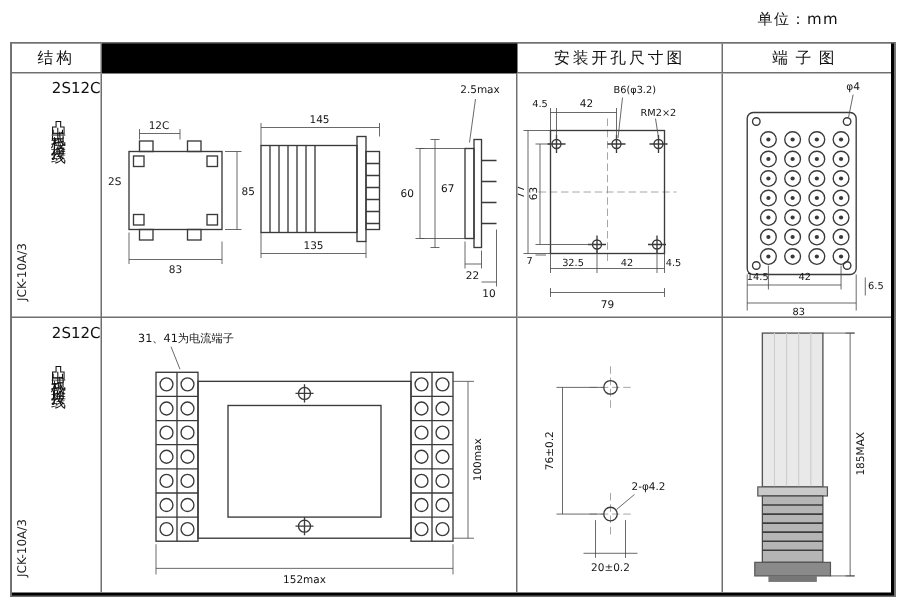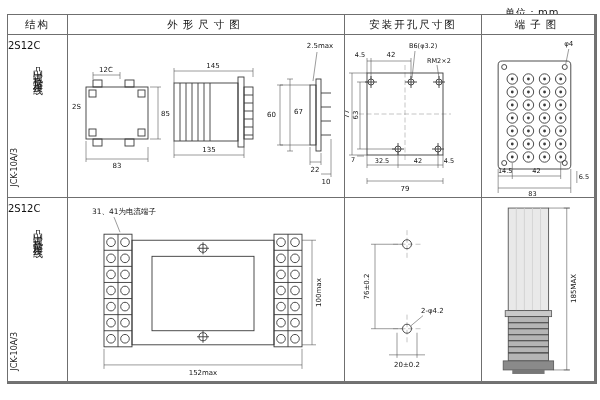--- a/index.html
+++ b/index.html
@@ -1,47 +1,46 @@
 <!DOCTYPE html>
 <html><head>
 <meta charset="utf-8">
 <style>
   html,body{margin:0;padding:0}
   body{width:600px;height:400px;background:#fff;font-family:"DejaVu Sans","Liberation Sans",sans-serif;color:#111}
   #page{position:relative;width:600px;height:400px;background:#fff;overflow:hidden}
   .unit{position:absolute;top:6px;left:505px;font-size:10px;letter-spacing:1px}
-  .tbl{position:absolute;left:7px;top:14px;width:588px;height:368px;border:1px solid #6f6f6f;background:#737373}
+  .tbl{position:absolute;left:7px;top:28px;width:588px;height:368px;border:1px solid #6f6f6f;background:#000000}
   .cell{position:absolute;box-sizing:border-box;border-right:1px solid #6f6f6f;border-bottom:1px solid #6f6f6f;overflow:hidden;background:#fff}
   .lastcol{border-right:none}
   .lastrow{border-bottom:none}
   .hdr{display:flex;align-items:center;justify-content:center;font-size:10.5px;color:#111}
   .ls2{letter-spacing:2px}
   .ls5{letter-spacing:5px}
-  .model{position:absolute;top:5px;left:0;width:100%;text-align:left;font-size:10px}
+  .model{position:absolute;top:5px;left:0;width:100%;text-align:right;font-size:10px}
   .mtype{position:absolute;top:24px;left:50%;transform:translateX(-50%);writing-mode:vertical-lr;text-orientation:upright;font-size:10px;letter-spacing:3px;line-height:1}
   .mcode{position:absolute;left:2px;bottom:10px;writing-mode:vertical-rl;transform:rotate(180deg);font-size:8px;color:#222}
   svg{display:block}
   g.ln rect,g.ln line,g.ln circle,g.ln path{fill:none;stroke:#3a3a3a;stroke-width:0.9}
   g.dln line{stroke:#4a4a4a;stroke-width:0.55}
   g.cl line{stroke:#8a8a8a;stroke-width:0.5;stroke-dasharray:5 2.5}
   text.dim{font-family:"DejaVu Sans",sans-serif;font-size:7px;fill:#141414}
   text.t65{font-size:6.5px}
   text.t75{font-size:7.5px}
   .dot{fill:#3a3a3a;stroke:none}
 </style>
 </head>
 <body>
 
 <div id="page">
   <div class="unit">单位：mm</div>
 
   <div class="tbl">
 
     <div class="cell hdr ls2" style="left:0;top:0;width:60px;height:20px">结构</div>
-    <div class="cell hdr ls5" style="left:60px;top:0;width:277px;height:20px">外形尺寸图</div>
     <div class="cell hdr ls5 lastcol" style="left:474px;top:0;width:112px;height:20px">端子图</div>
     <div class="cell hdr ls2" style="left:337px;top:0;width:137px;height:20px">安装开孔尺寸图</div>
 
     <div class="cell" style="left:0;top:20px;width:60px;height:163px">
       <div class="model">2S12C</div>
       <div class="mtype">凸出式板后接线</div>
       <div class="mcode">JCK-10A/3</div>
     </div>
 
     <div class="cell" style="left:60px;top:20px;width:277px;height:163px">

